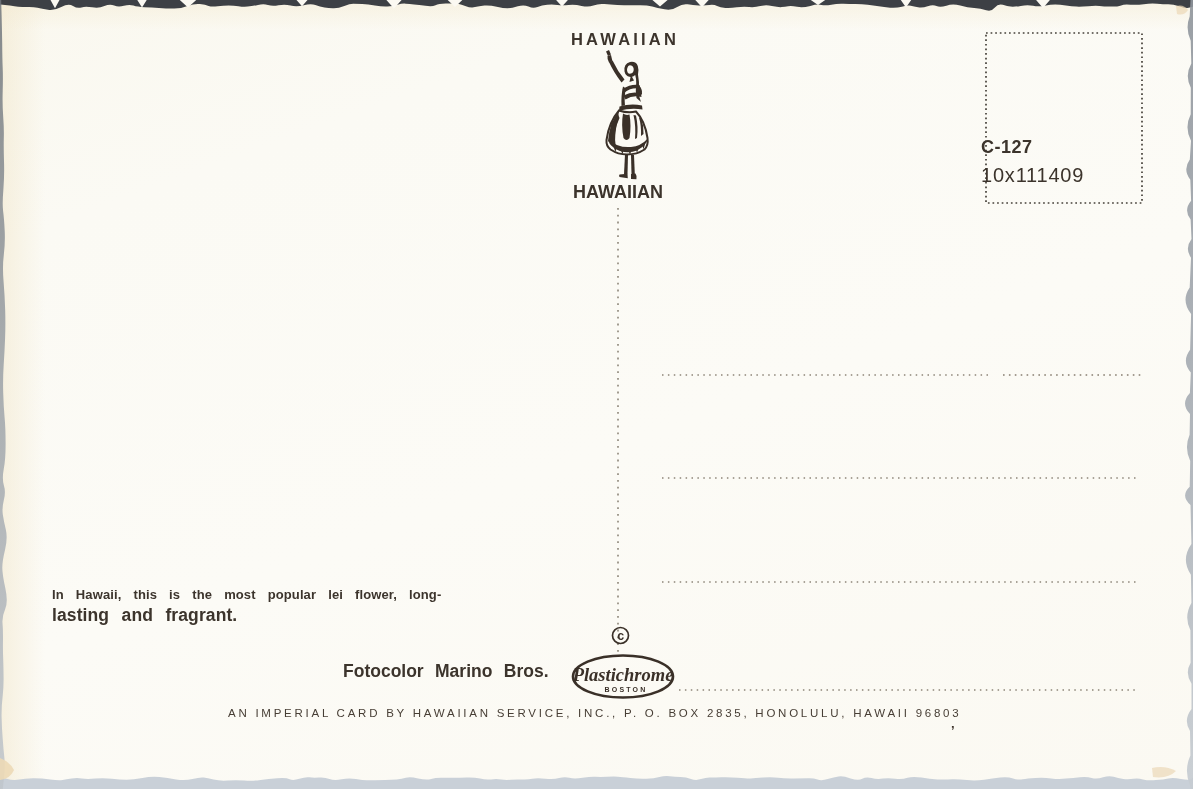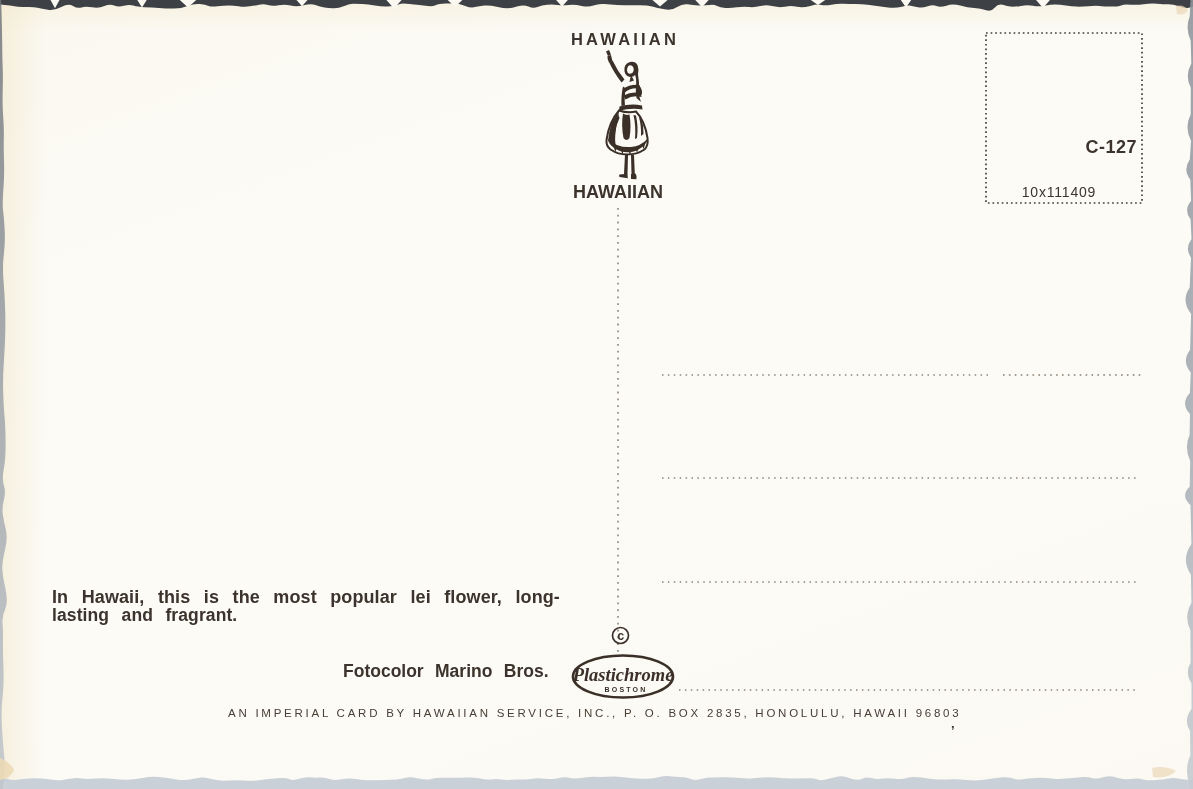--- a/index.html
+++ b/index.html
@@ -84,23 +84,23 @@
     <path d="M28,124 L32.5,123.6 Q34.3,126.3 33.4,129.2 L28,129 Z"></path>
   </g>
 </svg>
 
 <div class="abs ink nw" style="left:573px;top:182px;font-size:18px;font-weight:bold;letter-spacing:0px;">HAWAIIAN</div>
 
 <svg class="abs" style="left:980px;top:28px;" width="170" height="182" viewBox="0 0 170 182">
   <rect x="6" y="5" width="156" height="170" fill="none" stroke="#46413a" stroke-width="1.7" stroke-dasharray="1.7 2.9" stroke-linecap="butt"></rect>
 </svg>
 
-<div class="abs ink nw" style="left:981px;top:137px;width:156px;text-align:right;font-size:18px;font-weight:bold;letter-spacing:0.5px;">C-127</div>
+<div class="abs ink nw" style="left:981px;top:137px;width:156px;text-align:left;font-size:18px;font-weight:bold;letter-spacing:0.5px;">C-127</div>
 
-<div class="abs ink nw" style="left:981px;top:164px;width:156px;text-align:center;font-size:14px;letter-spacing:0.8px;margin-top:20px;">10x111409</div>
+<div class="abs ink nw" style="left:981px;top:164px;width:156px;text-align:left;font-size:20px;letter-spacing:0.8px;">10x111409</div>
 
 <svg class="abs" style="left:612px;top:206px;" width="12" height="448" viewBox="0 0 12 448">
   <line x1="6" y1="2" x2="6" y2="448" stroke="#8d8578" stroke-width="1.6" stroke-dasharray="1.8 5.0"></line>
 </svg>
 
 <svg class="abs" style="left:655px;top:370px;" width="492" height="10" viewBox="0 0 492 10">
       <line x1="7" y1="5" x2="335" y2="5" stroke="#8d8578" stroke-width="1.4" stroke-dasharray="1.5 4.4"></line>
       <line x1="348" y1="5" x2="486" y2="5" stroke="#877e70" stroke-width="1.5" stroke-dasharray="1.6 4.3"></line>
     </svg>
 
@@ -110,21 +110,21 @@
 
 <svg class="abs" style="left:655px;top:577px;" width="492" height="10" viewBox="0 0 492 10">
       <line x1="7" y1="5" x2="484" y2="5" stroke="#8d8578" stroke-width="1.4" stroke-dasharray="1.5 4.4"></line>
     </svg>
 
 <svg class="abs" style="left:655px;top:685px;" width="492" height="10" viewBox="0 0 492 10">
       <line x1="24" y1="5" x2="484" y2="5" stroke="#8d8578" stroke-width="1.4" stroke-dasharray="1.5 4.4"></line>
     </svg>
 
 
-<div class="abs ink nw" style="left:52px;top:587px;font-size:18px;font-weight:bold;word-spacing:8.4px;letter-spacing:0.1px;">In Hawaii, this is the most popular lei flower, long-</div>
+<div class="abs ink nw" style="left:52px;top:587px;font-size:13px;font-weight:bold;word-spacing:8.4px;letter-spacing:0.1px;">In Hawaii, this is the most popular lei flower, long-</div>
 
 <div class="abs ink nw" style="left:52px;top:605px;font-size:17.5px;font-weight:bold;word-spacing:7.5px;letter-spacing:0.1px;">lasting and fragrant.</div>
 
 <div class="abs ink nw" style="left:343px;top:627px;font-size:17.5px;font-weight:bold;word-spacing:6.5px;margin-top:34px;">Fotocolor Marino Bros.</div>
 
 <svg class="abs" style="left:611px;top:626px;" width="20" height="20" viewBox="0 0 20 20">
   <circle cx="9.5" cy="9.5" r="8" fill="none" stroke="#3a3028" stroke-width="1.7"></circle>
   <text x="9.7" y="14" text-anchor="middle" font-size="12.5" font-weight="bold" font-family="Liberation Sans, sans-serif" fill="#3a3028">c</text>
 </svg>
 

